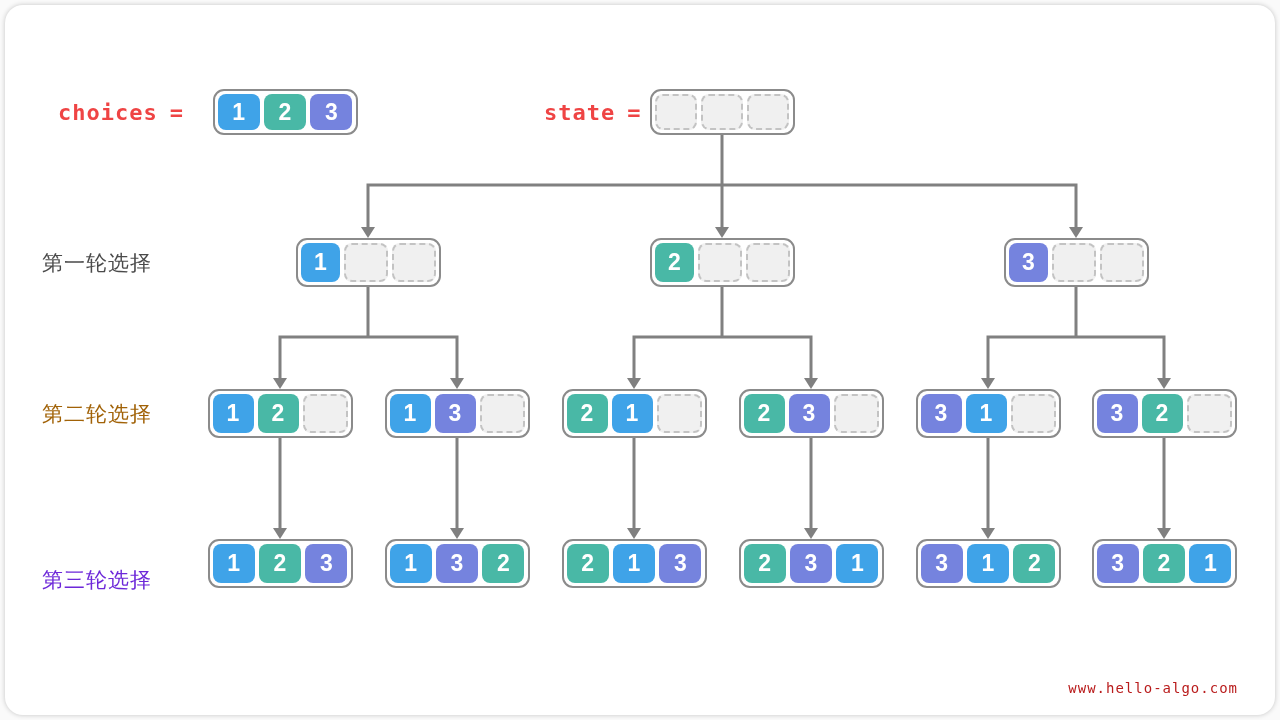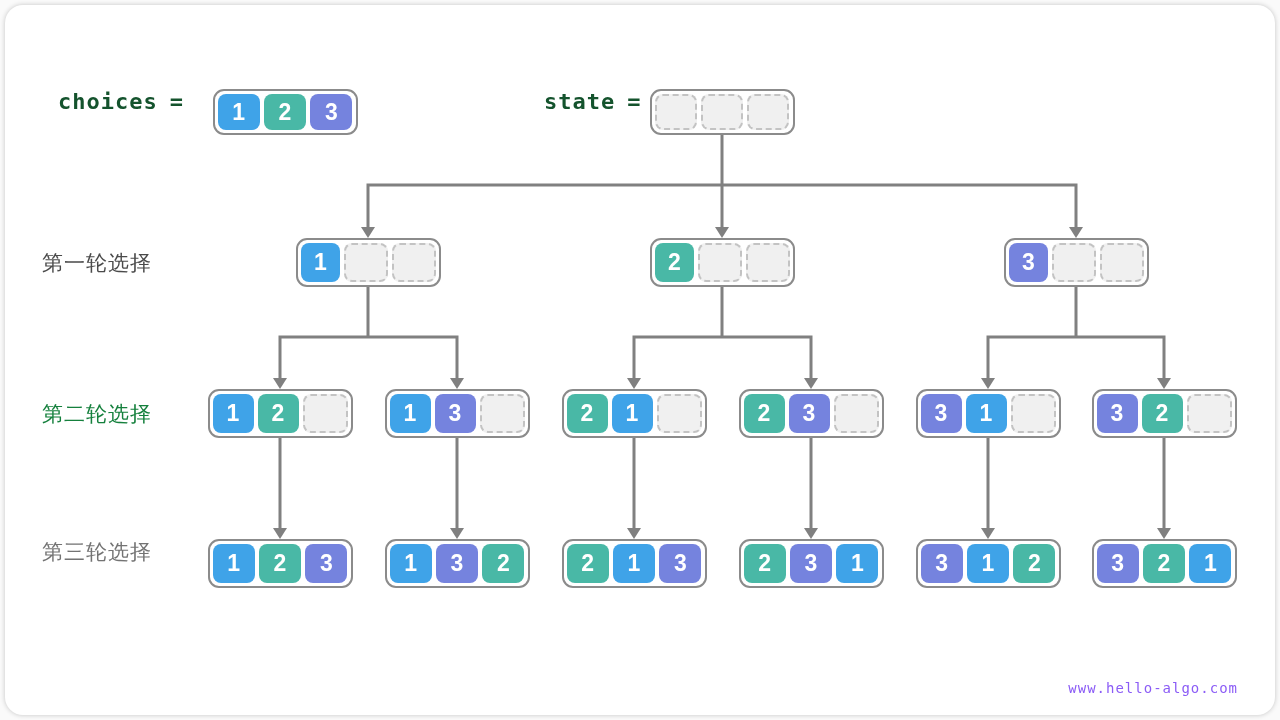--- a/index.html
+++ b/index.html
@@ -8,23 +8,23 @@
     background:#fafafa;
     font-family:"Liberation Sans","DejaVu Sans",sans-serif;
   }
   #card{
     position:absolute;left:5px;top:5px;right:5px;bottom:5px;
     background:#ffffff;border-radius:18px;
     box-shadow:0 0 5px rgba(0,0,0,0.22);
   }
   #connectors{position:absolute;left:0;top:0;width:1280px;height:720px;pointer-events:none;}
   .code-label{
-    position:absolute;display:flex;
+    position:absolute;display:flex;align-items:center;
     font-family:"DejaVu Sans Mono","Liberation Mono",monospace;
-    font-weight:bold;font-size:22px;color:#14532d;letter-spacing:1px;
+    font-weight:bold;font-size:22px;color:#ef4444;letter-spacing:1px;
   }
   .code-label .eq{margin-left:12px;font-weight:bold;}
   .node{
     position:absolute;box-sizing:border-box;width:145px;
     background:#ffffff;border:2.5px solid #8b8b8b;border-radius:11px;
     display:flex;gap:4px;padding:3px;
   }
   .cell{
     flex:1;box-sizing:border-box;border-radius:8px;
     display:flex;align-items:center;justify-content:center;
@@ -36,21 +36,21 @@
   .cell.empty{
     background:#f0f0f0;border:2px dashed #c3c3c3;
   }
   .row-label{
     position:absolute;left:42px;width:170px;display:flex;align-items:center;
     font-size:21px;font-weight:400;color:#4a4a4a;letter-spacing:1px;
   }
   #watermark{
     position:absolute;right:42px;bottom:24px;
     font-family:"DejaVu Sans Mono","Liberation Mono",monospace;
-    font-size:14px;color:#8b5cf6;letter-spacing:1px;
+    font-size:14px;color:#b91c1c;letter-spacing:1px;
   }
 </style>
 </head>
 <body>
 
 <div id="canvas">
   <div id="card"></div>
 
   <svg id="connectors" width="1280" height="720" viewBox="0 0 1280 720">
       <path d="M722 135 V227 M368 227 V185 H1076 V227 M368 287 V337 M280 378 V337 H457 V378 M722 287 V337 M634 378 V337 H811 V378 M1076 287 V337 M988 378 V337 H1164 V378 M280 438 V528 M457 438 V528 M634 438 V528 M811 438 V528 M988 438 V528 M1164 438 V528" fill="none" stroke="#808080" stroke-width="3"></path>
@@ -101,21 +101,21 @@
       <div class="node" style="left: 649.5px; top: 238px; height: 49px; border-color: rgb(139, 139, 139);">
         <div class="cell filled" style="background: rgb(73, 184, 166);">2</div>
         <div class="cell empty" style="background: rgb(240, 240, 240); border-color: rgb(195, 195, 195);"></div>
         <div class="cell empty" style="background: rgb(240, 240, 240); border-color: rgb(195, 195, 195);"></div>
       </div>
       <div class="node" style="left: 1003.5px; top: 238px; height: 49px; border-color: rgb(139, 139, 139);">
         <div class="cell filled" style="background: rgb(117, 131, 222);">3</div>
         <div class="cell empty" style="background: rgb(240, 240, 240); border-color: rgb(195, 195, 195);"></div>
         <div class="cell empty" style="background: rgb(240, 240, 240); border-color: rgb(195, 195, 195);"></div>
       </div>
-      <div class="row-label" style="top: 389px; height: 49px; color: #15803d;">第二轮选择</div>
+      <div class="row-label" style="top: 389px; height: 49px; color: #a16207;">第二轮选择</div>
       <div class="node" style="left: 207.5px; top: 389px; height: 49px; border-color: rgb(139, 139, 139);">
         <div class="cell filled" style="background: rgb(63, 163, 232);">1</div>
         <div class="cell filled" style="background: rgb(73, 184, 166);">2</div>
         <div class="cell empty" style="background: rgb(240, 240, 240); border-color: rgb(195, 195, 195);"></div>
       </div>
       <div class="node" style="left: 384.5px; top: 389px; height: 49px; border-color: rgb(139, 139, 139);">
         <div class="cell filled" style="background: rgb(63, 163, 232);">1</div>
         <div class="cell filled" style="background: rgb(117, 131, 222);">3</div>
         <div class="cell empty" style="background: rgb(240, 240, 240); border-color: rgb(195, 195, 195);"></div>
       </div>
@@ -132,21 +132,21 @@
       <div class="node" style="left: 915.5px; top: 389px; height: 49px; border-color: rgb(139, 139, 139);">
         <div class="cell filled" style="background: rgb(117, 131, 222);">3</div>
         <div class="cell filled" style="background: rgb(63, 163, 232);">1</div>
         <div class="cell empty" style="background: rgb(240, 240, 240); border-color: rgb(195, 195, 195);"></div>
       </div>
       <div class="node" style="left: 1091.5px; top: 389px; height: 49px; border-color: rgb(139, 139, 139);">
         <div class="cell filled" style="background: rgb(117, 131, 222);">3</div>
         <div class="cell filled" style="background: rgb(73, 184, 166);">2</div>
         <div class="cell empty" style="background: rgb(240, 240, 240); border-color: rgb(195, 195, 195);"></div>
       </div>
-      <div class="row-label" style="top: 527px; height: 49px; color: #737373;">第三轮选择</div>
+      <div class="row-label" style="top: 555px; height: 49px; color: #6d28d9;">第三轮选择</div>
       <div class="node" style="left: 207.5px; top: 539px; height: 49px; border-color: rgb(139, 139, 139);">
         <div class="cell filled" style="background: rgb(63, 163, 232);">1</div>
         <div class="cell filled" style="background: rgb(73, 184, 166);">2</div>
         <div class="cell filled" style="background: rgb(117, 131, 222);">3</div>
       </div>
       <div class="node" style="left: 384.5px; top: 539px; height: 49px; border-color: rgb(139, 139, 139);">
         <div class="cell filled" style="background: rgb(63, 163, 232);">1</div>
         <div class="cell filled" style="background: rgb(117, 131, 222);">3</div>
         <div class="cell filled" style="background: rgb(73, 184, 166);">2</div>
       </div>

